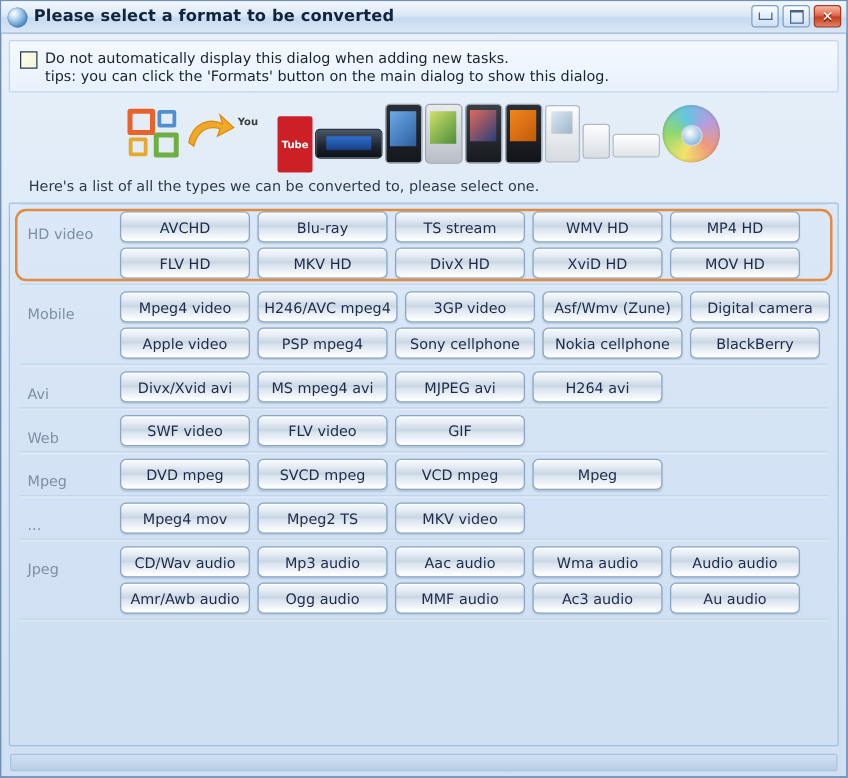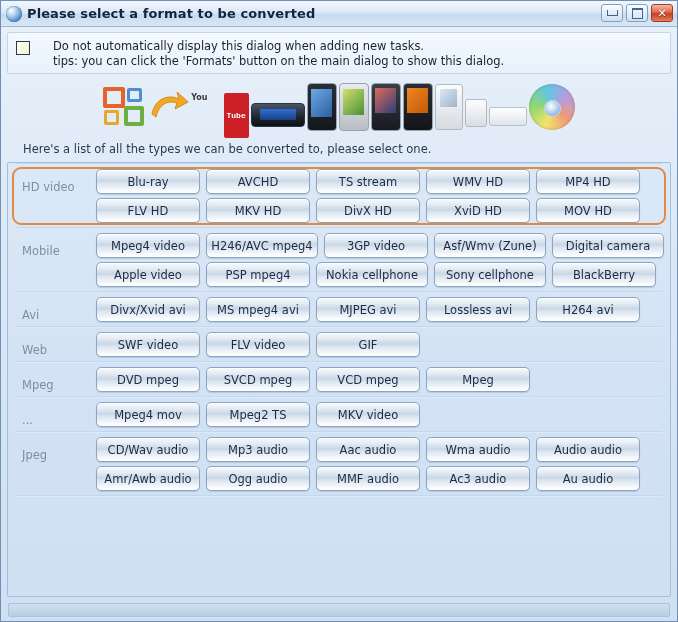--- a/index.html
+++ b/index.html
@@ -64,39 +64,39 @@
     border-radius:2px;
     padding:6px 8px 4px 8px;
     display:flex;align-items:flex-start;gap:6px;
   }
   .cbx{
     width:12px;height:12px;flex:0 0 12px;margin-top:2px;
     border:1px solid #2b3a4d;
     background:linear-gradient(135deg,#ffffe8 0%,#f3f3dd 100%);
   }
   .cbtext{font-size:11.5px;color:#17232f;line-height:15px;}
-  .cbtext div{white-space:nowrap;margin-left:17px;}
+  .cbtext div{white-space:nowrap;}
   
   .banner{
     height:62px;flex:0 0 62px;position:relative;margin-top:2px;
     display:flex;align-items:center;justify-content:center;gap:2px;
   }
   .bn{display:block;}
   .office{width:44px;height:40px;position:relative;}
   .office i{position:absolute;display:block;box-sizing:border-box;border-radius:2px;}
   .o1{left:0;top:0;width:22px;height:21px;border:4px solid #e8622a;}
   .o2{left:24px;top:1px;width:15px;height:14px;border:3px solid #4f8fd0;}
   .o3{left:1px;top:23px;width:15px;height:15px;border:3px solid #e8a72a;}
   .o4{left:21px;top:19px;width:20px;height:20px;border:4px solid #6fae42;}
   .arrow{width:40px;height:34px;position:relative;}
   .yt{display:flex;align-items:flex-start;gap:16px;margin-top:16px;}
   .yt .ytxt{font-size:8px;font-weight:bold;color:#3a3a3a;}
   .yt .ytb{
     background:#cd2026;color:#fff;font-size:8px;font-weight:bold;
-    padding:18px 3px;border-radius:2px;line-height:9px;font-family:Liberation Mono, monospace;
+    padding:18px 3px;border-radius:2px;line-height:9px;
   }
   .dev{border-radius:3px;position:relative;overflow:hidden;}
   .psp{width:52px;height:22px;margin-top:15px;
     background:linear-gradient(180deg,#4a5666 0%,#1d242e 60%,#0d1117 100%);
     border:1px solid #2a3340;border-radius:4px;}
   .psp:after{content:"";position:absolute;left:8px;top:5px;width:36px;height:11px;
     background:linear-gradient(180deg,#2f6fd0 0%,#1a3f86 100%);border-radius:1px;}
   .ph{width:28px;height:46px;border-radius:4px;border:1px solid #9aa3ad;}
   .ph1{background:linear-gradient(180deg,#2a2f36 0%,#14171c 100%);}
   .ph1:after{content:"";position:absolute;left:3px;top:5px;width:21px;height:28px;
@@ -240,22 +240,22 @@
     <div class="hint">Here's a list of all the types we can be converted to, please select one.</div>
 
     <div class="listbox">
       <div class="rows" id="sections-host">
           <div class="sep"></div>
           <div class="sec hdwrap">
             <div class="secbody">
               <div class="seclabel">HD video</div>
               <div class="btnrows">
                 <div class="btnrow">
+                  <div class="fbtn">AVCHD</div>
                   <div class="fbtn">Blu-ray</div>
-                  <div class="fbtn">AVCHD</div>
                   <div class="fbtn">TS stream</div>
                   <div class="fbtn">WMV HD</div>
                   <div class="fbtn">MP4 HD</div>
                 </div>
                 <div class="btnrow">
                   <div class="fbtn">FLV HD</div>
                   <div class="fbtn">MKV HD</div>
                   <div class="fbtn">DivX HD</div>
                   <div class="fbtn">XviD HD</div>
                   <div class="fbtn">MOV HD</div>
@@ -272,37 +272,36 @@
                 <div class="btnrow">
                   <div class="fbtn">Mpeg4 video</div>
                   <div class="fbtn wide">H246/AVC mpeg4</div>
                   <div class="fbtn">3GP video</div>
                   <div class="fbtn wide">Asf/Wmv (Zune)</div>
                   <div class="fbtn wide">Digital camera</div>
                 </div>
                 <div class="btnrow">
                   <div class="fbtn">Apple video</div>
                   <div class="fbtn">PSP mpeg4</div>
+                  <div class="fbtn wide">Sony cellphone</div>
                   <div class="fbtn wide">Nokia cellphone</div>
-                  <div class="fbtn wide">Sony cellphone</div>
                   <div class="fbtn">BlackBerry</div>
                 </div>
               </div>
             </div>
           </div>
           <div class="sep"></div>
           <div class="sec">
             <div class="secbody">
               <div class="seclabel">Avi</div>
               <div class="btnrows">
                 <div class="btnrow">
                   <div class="fbtn">Divx/Xvid avi</div>
                   <div class="fbtn">MS mpeg4 avi</div>
                   <div class="fbtn">MJPEG avi</div>
-                  <div class="fbtn">Lossless avi</div>
                   <div class="fbtn">H264 avi</div>
                 </div>
               </div>
             </div>
           </div>
           <div class="sep"></div>
           <div class="sec">
             <div class="secbody">
               <div class="seclabel">Web</div>
               <div class="btnrows">

